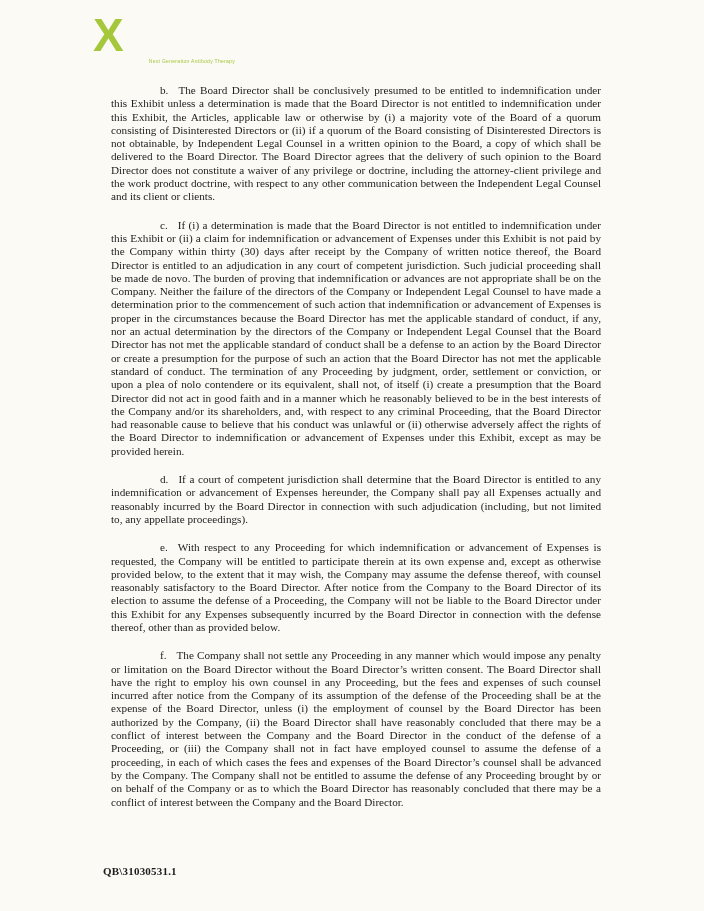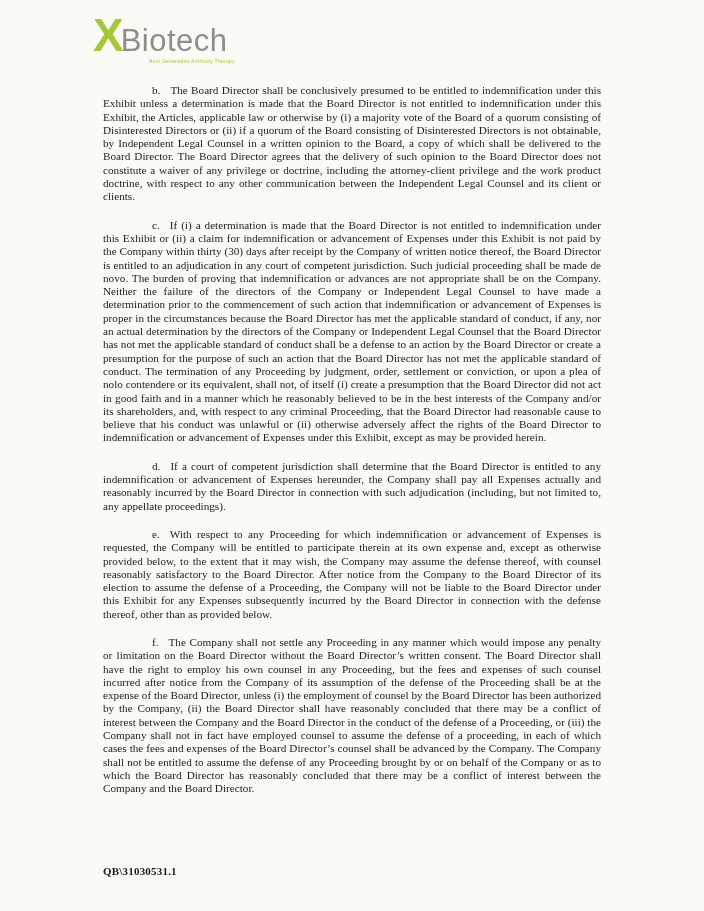--- a/index.html
+++ b/index.html
@@ -52,21 +52,21 @@
   .content {
     position: absolute;
     left: 103px;
     top: 84px;
     width: 498px;
     font-size: 11.2px;
     line-height: 13.3px;
     text-align: justify;
   }
   .para {
-    margin: 0 0 15px 0;
+    margin: 0 0 15px 8px;
     text-indent: 49px;
   }
   .plabel {
     padding-right: 10px;
   }
   
   .footer {
     position: absolute;
     left: 103px;
     top: 845px;
@@ -77,21 +77,20 @@
   }
 </style>
 </head>
 <body>
 
 <div class="page">
 
   <div class="logo">
     <div class="logo-row">
       <span class="logo-x" style="color:#a5c73c;">X</span>
-        <span class="logo-word" style="color:#8e8e8e;">Biotech</span>
     </div>
     <div class="logo-tagline" style="color:#a5c73c;">Next Generation Antibody Therapy</div>
   </div>
 
   <div class="content">
 
     <p class="para"><span class="plabel">b.</span><span>The Board Director shall be conclusively presumed to be entitled to indemnification under this Exhibit unless a determination is made that the Board Director is not entitled to indemnification under this Exhibit, the Articles, applicable law or otherwise by (i) a majority vote of the Board of a quorum consisting of Disinterested Directors or (ii) if a quorum of the Board consisting of Disinterested Directors is not obtainable, by Independent Legal Counsel in a written opinion to the Board, a copy of which shall be delivered to the Board Director.  The Board Director agrees that the delivery of such opinion to the Board Director does not constitute a waiver of any privilege or doctrine, including the attorney-client privilege and the work product doctrine, with respect to any other communication between the Independent Legal Counsel and its client or clients.</span></p>
 
     <p class="para"><span class="plabel">c.</span><span>If (i) a determination is made that the Board Director is not entitled to indemnification under this Exhibit or (ii) a claim for indemnification or advancement of Expenses under this Exhibit is not paid by the Company within thirty (30) days after receipt by the Company of written notice thereof, the Board Director is entitled to an adjudication in any court of competent jurisdiction.  Such judicial proceeding shall be made de novo.  The burden of proving that indemnification or advances are not appropriate shall be on the Company.   Neither the failure of the directors of the Company or Independent Legal Counsel to have made a determination prior to the commencement of such action that indemnification or advancement of Expenses is proper in the circumstances because the Board Director has met the applicable standard of conduct, if any, nor an actual determination by the directors of the Company or Independent Legal Counsel that the Board Director has not met the applicable standard of conduct shall be a defense to an action by the Board Director or create a presumption for the purpose of such an action that the Board Director has not met the applicable standard of conduct.  The termination of any Proceeding by judgment, order, settlement or conviction, or upon a plea of nolo contendere or its equivalent, shall not, of itself (i) create a presumption that the Board Director did not act in good faith and in a manner which he reasonably believed to be in the best interests of the Company and/or its shareholders, and, with respect to any criminal Proceeding, that the Board Director had reasonable cause to believe that his conduct was unlawful or (ii) otherwise adversely affect the rights of the Board Director to indemnification or advancement of Expenses under this Exhibit, except as may be provided herein.</span></p>
 

